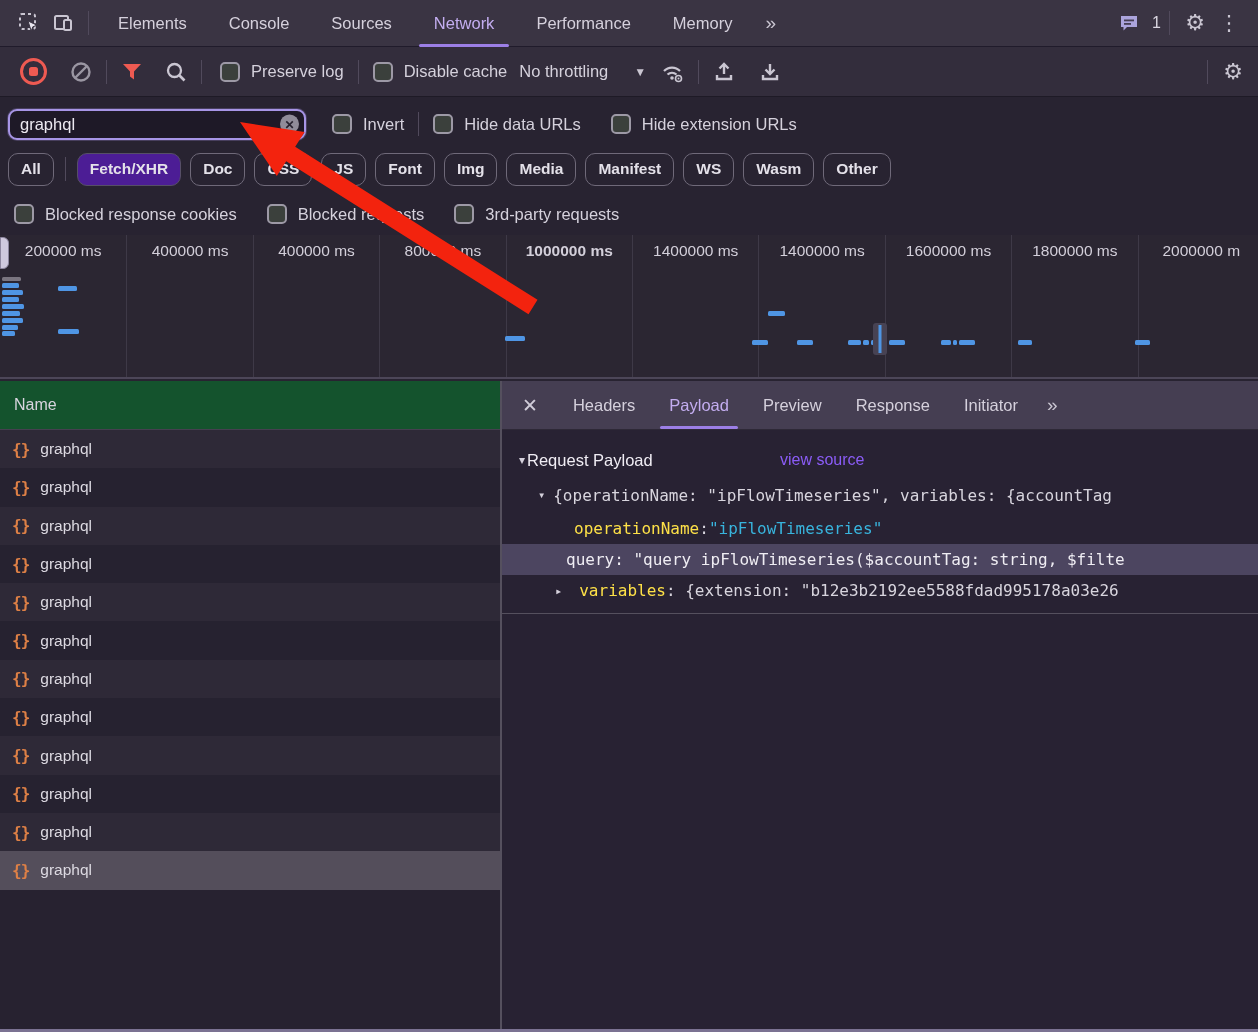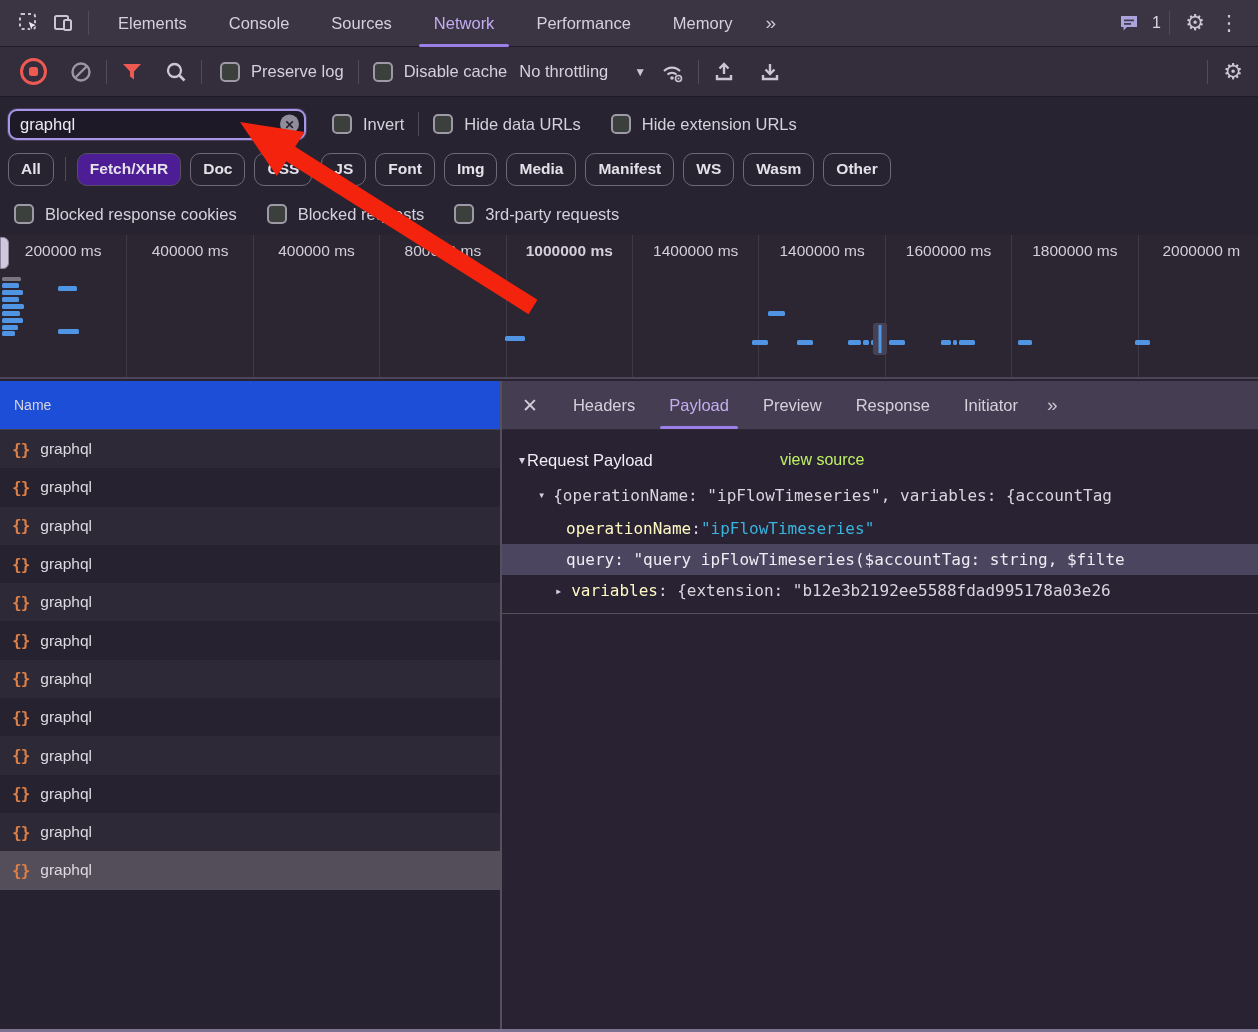--- a/index.html
+++ b/index.html
@@ -56,47 +56,47 @@
     border-radius:0 6px 6px 0;box-sizing:border-box;}
   .bar{position:absolute;border-radius:1.5px;}
   .bar.blue{background:#4f95e4;}
   .bar.gray{background:#7a7580;}
   .scrubber{position:absolute;background:#474253;border-radius:3px;}
   .scrubber .line{position:absolute;left:50%;top:2px;bottom:2px;width:3px;transform:translateX(-50%);background:#4f95e4;}
 
   
   .left-panel{position:absolute;top:381px;left:0;width:500px;bottom:0;background:#272230;overflow:hidden;}
   .panel-vdivider{position:absolute;top:381px;left:500px;width:2px;bottom:0;background:#55505e;z-index:5;}
-  .list-header{height:49px;display:flex;align-items:center;background:#1d4ed8;border-bottom:1px solid #454050;
-    box-sizing:border-box;font-size:14px;color:#d8d4de;padding-left:14px;}
+  .list-header{height:49px;display:flex;align-items:center;background:#14532d;border-bottom:1px solid #454050;
+    box-sizing:border-box;font-size:16px;color:#d8d4de;padding-left:14px;}
   .req-row{height:38.3px;display:flex;align-items:center;padding-left:12px;box-sizing:border-box;font-size:15.5px;color:#dddae2;}
   .req-row.odd{background:#2e2937;}
   .req-row.even{background:#262230;}
   .req-row.selected{background:#544e5b;}
   .braces-icon{font-family:"DejaVu Sans Mono",monospace;font-size:16px;font-weight:bold;color:#de8046;margin-right:11px;letter-spacing:-1px;}
 
   .right-panel{position:absolute;top:381px;left:502px;right:0;bottom:0;background:#282233;overflow:hidden;}
   .detail-tabbar{height:49px;background:#453e52;display:flex;align-items:stretch;border-bottom:1px solid #2e2937;box-sizing:border-box;}
   .close-x{display:flex;align-items:center;padding:0 18px 0 20px;font-size:19px;color:#d0ccd8;}
   .dtab{display:flex;align-items:center;padding:0 17px;font-size:16.5px;color:#d5d0dc;position:relative;text-align:center;}
   .dtab.active{color:#c3adf0;}
   .dtab.active::after{content:"";position:absolute;left:8px;right:8px;bottom:0;height:3px;background:#9c7fe6;border-radius:2px;}
   .detail-content{position:relative;padding-top:13px;}
   .payload-title-row{height:34px;display:flex;align-items:center;padding-left:17px;position:relative;}
   .tri{font-size:12px;color:#d5d1dc;margin-right:2px;}
   .payload-title{font-size:16.5px;font-weight:normal;color:#f0edf4;}
-  .view-source{position:absolute;left:278px;font-size:16px;color:#bef264;}
+  .view-source{position:absolute;left:278px;font-size:16px;color:#8b5cf6;}
   .prow{height:31px;display:flex;align-items:center;white-space:nowrap;overflow:hidden;font-size:16px;}
   .prow.root{height:36px;padding-left:36px;color:#d8d5de;}
   .prow.root .tri{margin-right:8px;}
   .prow.kv{padding-left:64px;}
   .prow.query{background:#4c4560;color:#efedf3;padding-left:64px;}
   .prow.vars{padding-left:53px;color:#d8d5de;}
   .prow.vars .tri{margin-right:9px;}
-  .key{color:#fef9c3;}
+  .key{color:#fde047;margin-left:8px;}
   .str{color:#38b4dd;}
   .plain{color:#d8d5de;}
   .payload-sep{height:1px;background:#55505e;margin-top:7px;}
 
   .bottom-edge{position:absolute;left:0;right:0;bottom:0;height:3px;background:#7b7292;z-index:20;}
   .arrow-overlay{position:absolute;inset:0;z-index:40;pointer-events:none;}
   svg.ic{display:block;}
 </style>
 </head>
 <body>

